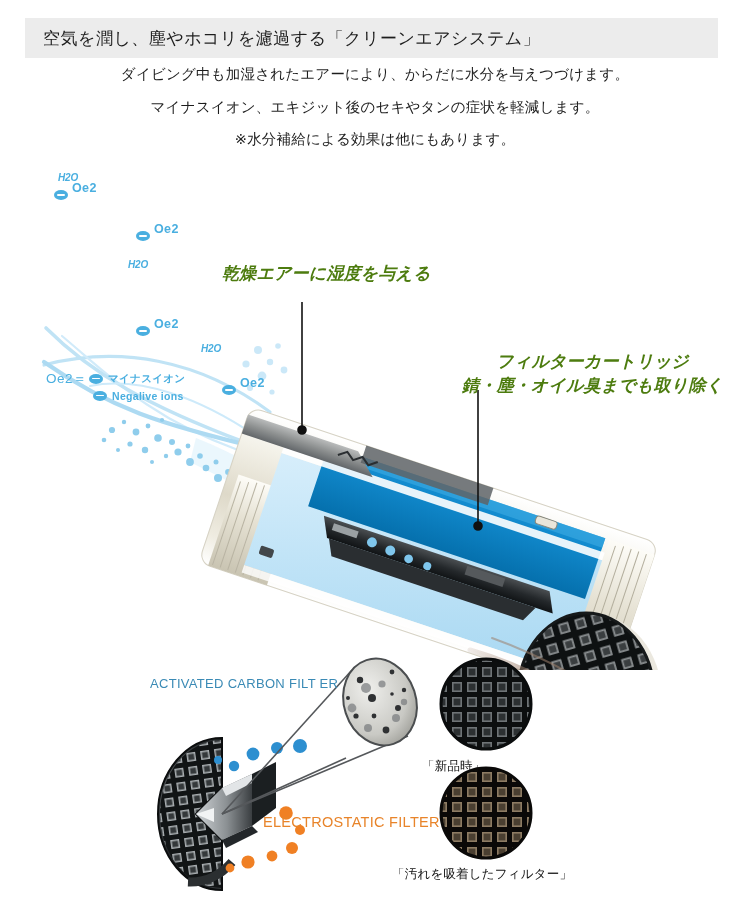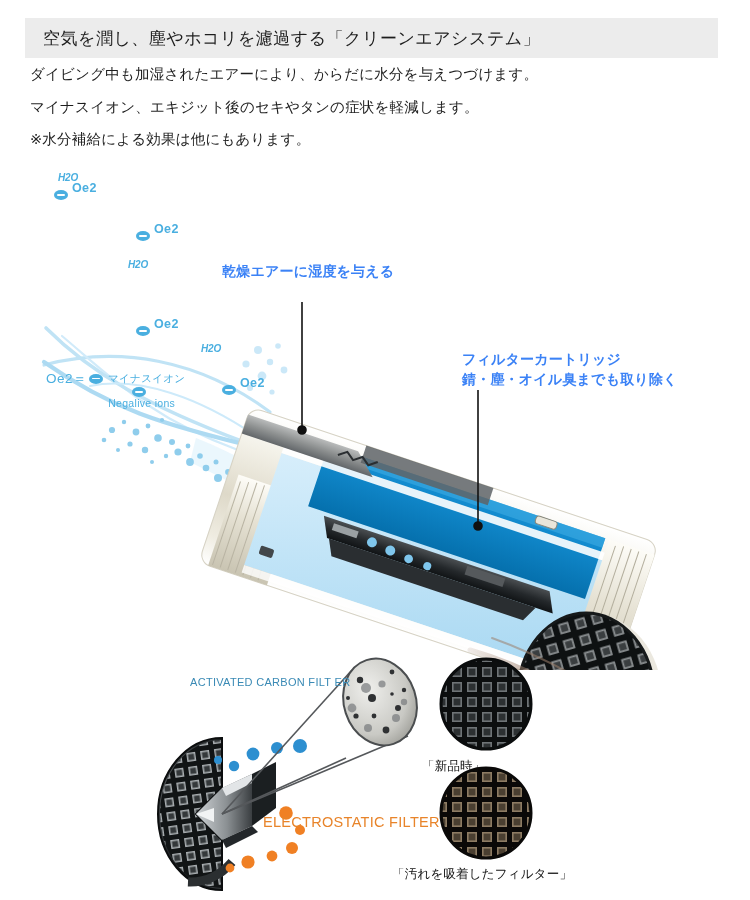--- a/index.html
+++ b/index.html
@@ -4,21 +4,21 @@
 <title>クリーンエアシステム</title>
 <style>
   html,body{margin:0;padding:0;}
   body{
     width:750px;height:900px;
     background:#ffffff;
     font-family:"Liberation Sans","DejaVu Sans",sans-serif;
     position:relative;overflow:hidden;
     -webkit-font-smoothing:antialiased;
   }
-  .page{position:relative;width:750px;height:900px;}
+  .page{position:relative;width:750px;height:900px;text-align:center;}
 
   
   .header-bar{
     position:absolute;left:25px;top:18px;width:693px;height:40px;
     background:#ececec;
     display:flex;align-items:center;
   }
   .header-title{
     font-size:17px;color:#1d1d1d;letter-spacing:.5px;
     padding-left:18px;font-weight:400;
@@ -33,54 +33,54 @@
     letter-spacing:.2px;
   }
 
   
   .figure{position:absolute;left:0;top:150px;width:750px;height:520px;}
   .figure-bottom{position:absolute;left:0;top:650px;width:750px;height:250px;}
   svg{display:block;}
 
   
   .callout{
-    position:absolute;font-size:14px;font-weight:bold;color:#3b82f6;
-    line-height:1.42;letter-spacing:.2px;white-space:nowrap;
+    position:absolute;font-size:17px;font-weight:bold;color:#4d7c0f;
+    line-height:1.42;letter-spacing:.2px;white-space:nowrap;font-style:italic;
   }
   .callout-1{left:222px;top:262px;}
   .callout-2{left:462px;top:350px;}
 
   .ion-lab{
     position:absolute;color:#4aafe0;font-weight:bold;white-space:nowrap;
   }
   .h2o{font-size:10px;font-style:italic;letter-spacing:-.2px;}
   .oe2{font-size:12.5px;letter-spacing:.4px;}
 
   .legend{
     position:absolute;left:46px;top:370px;color:#4aafe0;white-space:nowrap;
   }
   .legend-row{display:flex;align-items:center;height:17px;}
   .legend-eq{font-size:13.5px;letter-spacing:.5px;margin-right:2px;}
-  .legend-txt{font-size:10.5px;font-weight:normal;margin-left:5px;letter-spacing:.3px;}
-  .legend-row2{margin-left:47px;flex-direction:column;}
+  .legend-txt{font-size:10.5px;font-weight:bold;margin-left:5px;letter-spacing:.3px;}
+  .legend-row2{margin-left:47px;}
 
   .minus-chip{
     display:inline-block;width:14px;height:10px;border-radius:7px/5px;
     background:#4aafe0;position:relative;flex:0 0 auto;
   }
   .minus-chip::after{
     content:"";position:absolute;left:3px;top:4px;width:8px;height:1.6px;
     background:#ffffff;border-radius:1px;
   }
   .ion-chip-wrap{position:absolute;}
 
   
   .lbl-carbon{
-    position:absolute;left:150px;top:676px;font-size:11px;
-    color:#3a8ab5;letter-spacing:.3px;white-space:nowrap;margin-left:40px;
+    position:absolute;left:150px;top:676px;font-size:13px;
+    color:#3a8ab5;letter-spacing:.3px;white-space:nowrap;
   }
   .lbl-electro{
     position:absolute;left:263px;top:814px;font-size:14.5px;
     color:#e8842a;letter-spacing:.3px;white-space:nowrap;
   }
   .cap{
     position:absolute;font-size:12.5px;color:#111;white-space:nowrap;
     letter-spacing:.2px;
     margin-top:8px;
   }

